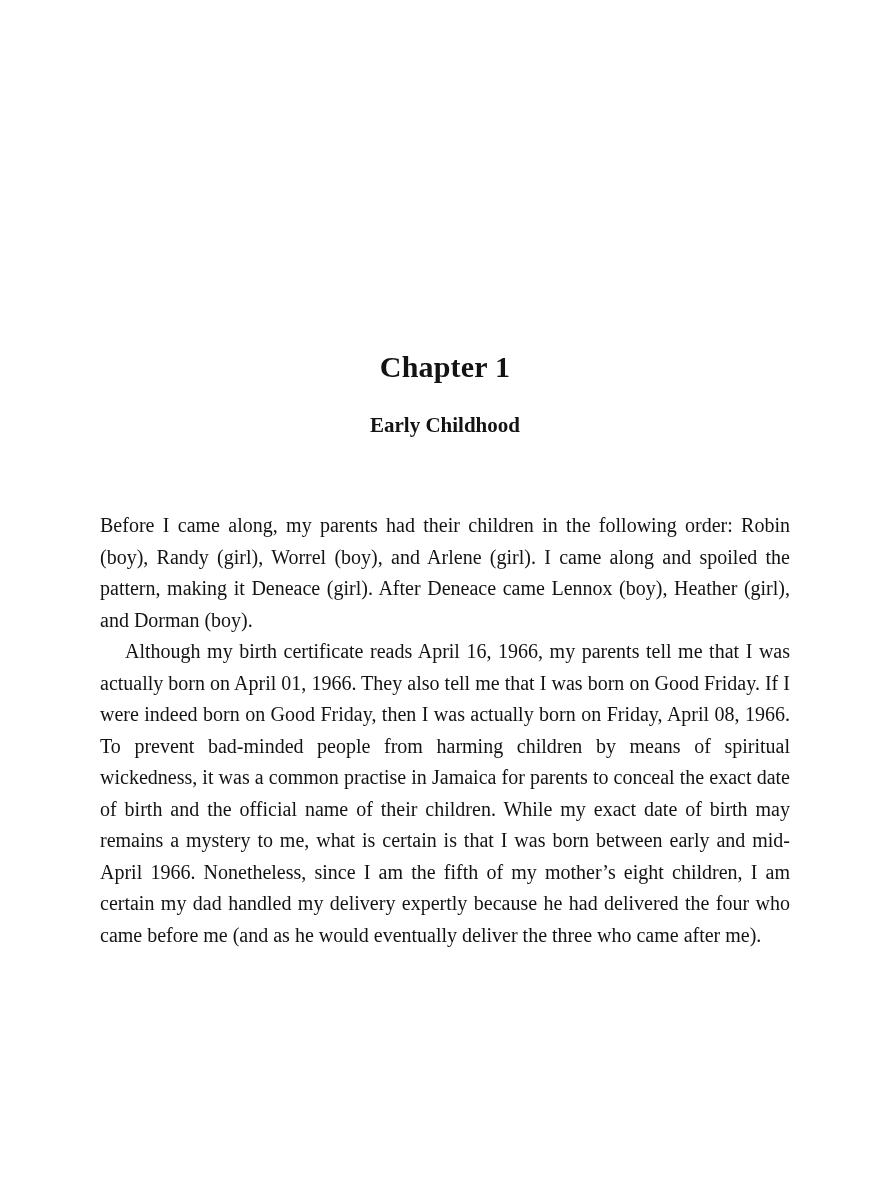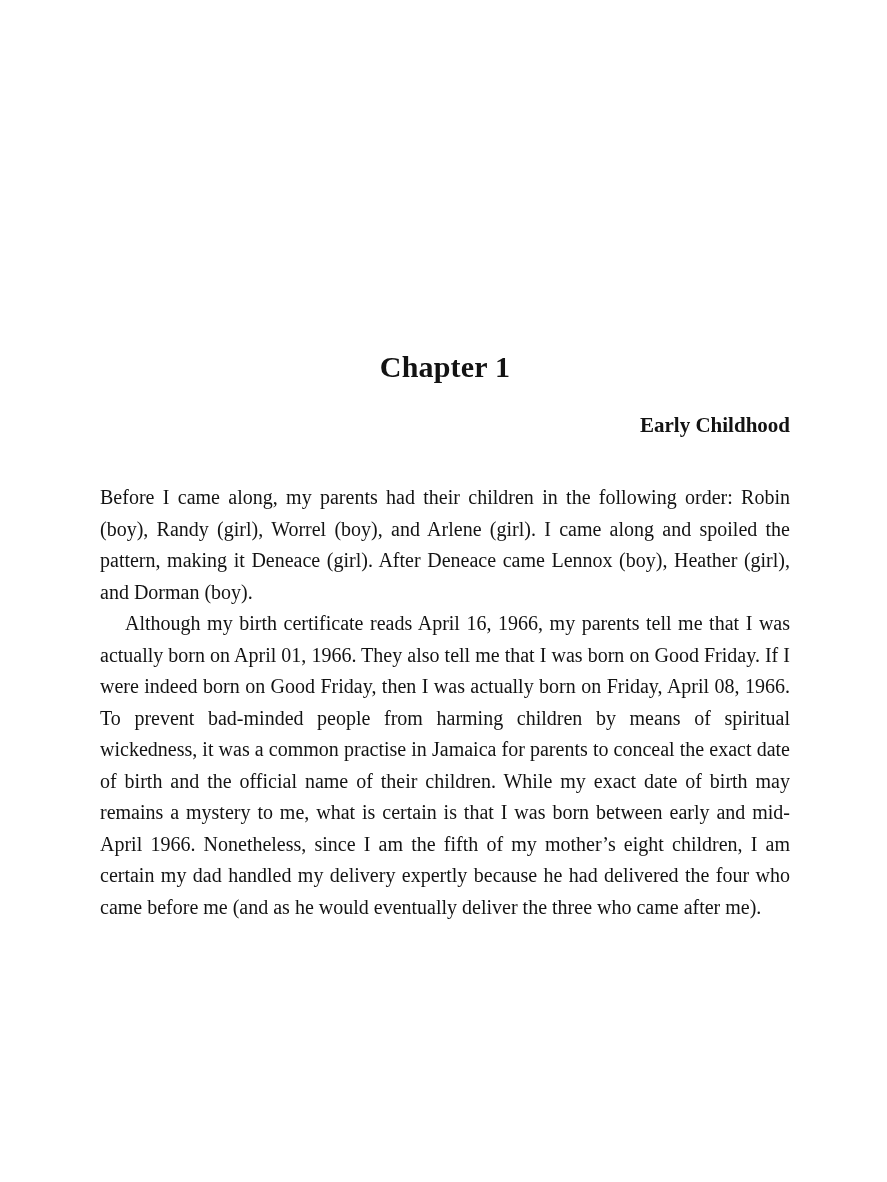--- a/index.html
+++ b/index.html
@@ -34,24 +34,24 @@
     line-height: 32px;
     font-weight: bold;
     text-align: center;
     letter-spacing: 0.2px;
   }
   .section-heading {
     margin: 31px 0 0 0;
     font-size: 21px;
     line-height: 22px;
     font-weight: bold;
-    text-align: right;
+    text-align: center;
   }
   .body-text {
-    margin-top: 46px;
+    margin-top: 74px;
   }
   .body-text p {
     margin: 0;
     font-size: 20px;
     line-height: 31.5px;
     text-align: justify;
     text-justify: inter-word;
   }
   .body-text p.indent {
     text-indent: 25px;

